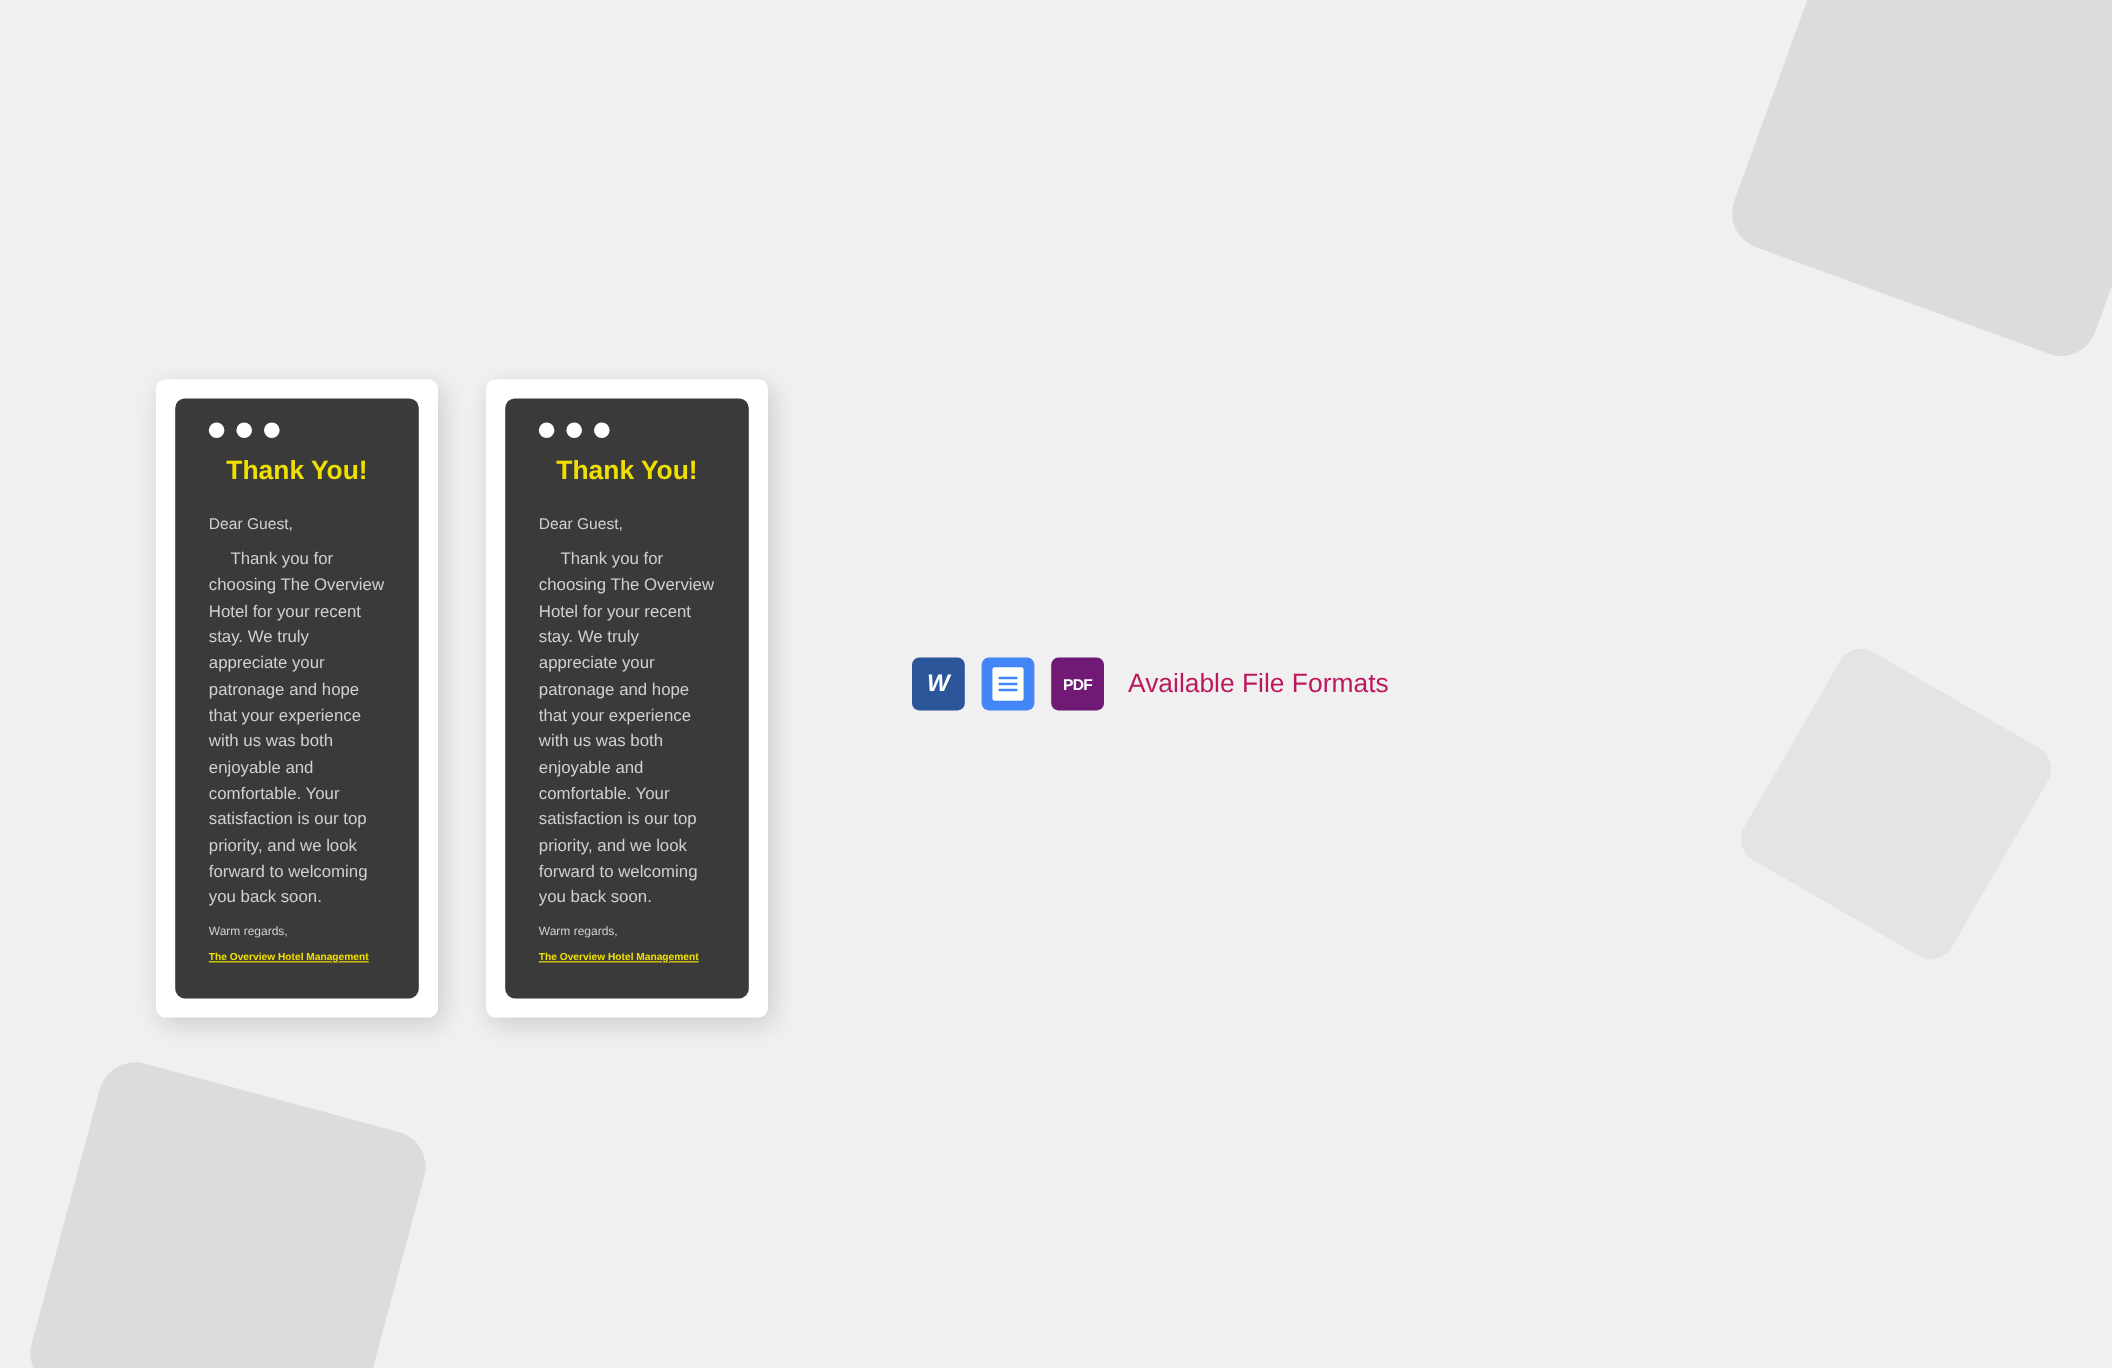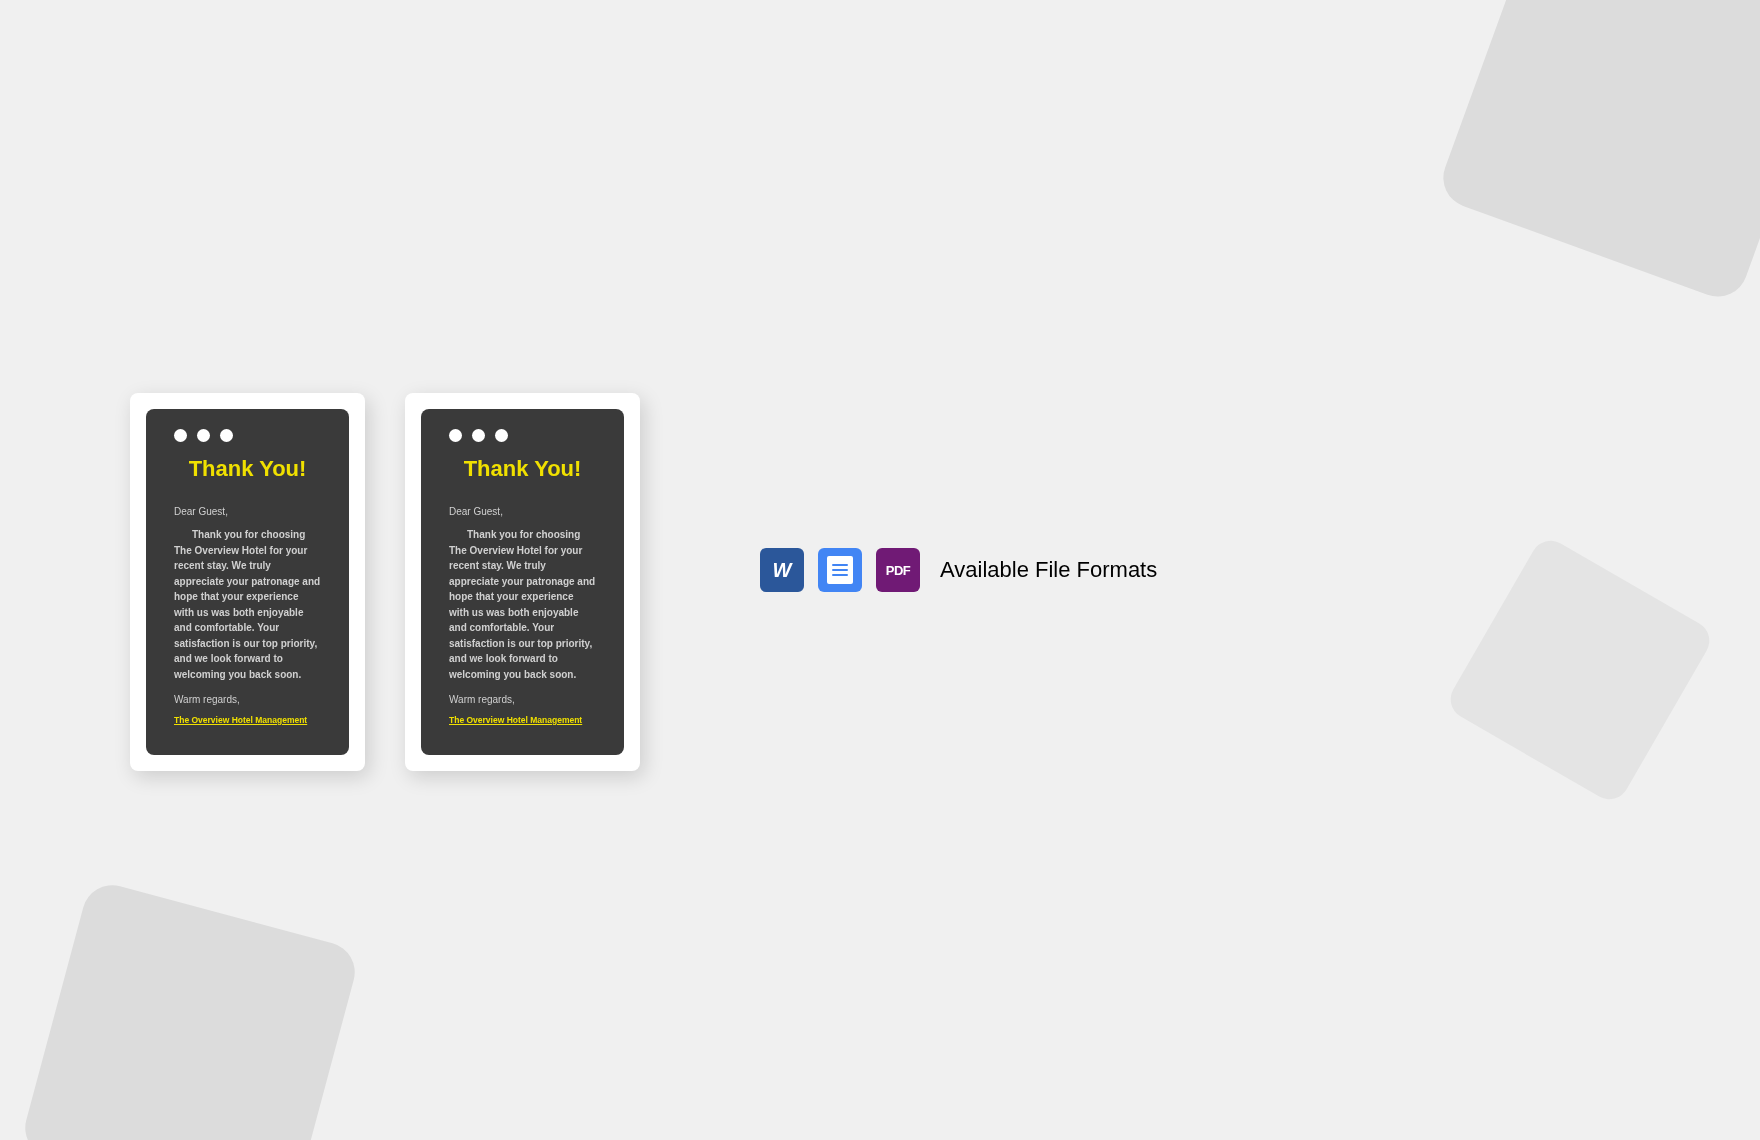--- a/index.html
+++ b/index.html
@@ -111,28 +111,27 @@
     }
 
     .card-body {
       color: #d0d0d0;
       font-size: 8.5px;
       line-height: 1.55;
     }
 
     .card-body .greeting {
       margin-bottom: 8px;
-      font-size: 10px;
+      font-size: 13px;
     }
 
     .card-body .body-text {
       text-indent: 18px;
       margin-bottom: 10px;
-      font-size: 10px;
-      font-weight: bold;
+      font-size: 14px;
     }
 
     .card-body .closing {
       margin-bottom: 6px;
       font-size: 10px;
     }
 
     .card-body .signature {
       color: #f0e000;
       font-size: 8.5px;
@@ -193,21 +192,21 @@
     .icon-docs {
       background: #4285f4;
     }
 
     .icon-pdf {
       background: #701a75;
     }
 
     .file-formats-label {
       font-size: 22px;
-      color: #000000;
+      color: #be185d;
       margin-left: 6px;
     }
 
     
     .word-icon-inner {
       font-size: 18px;
       font-weight: 900;
       font-style: italic;
     }
 

